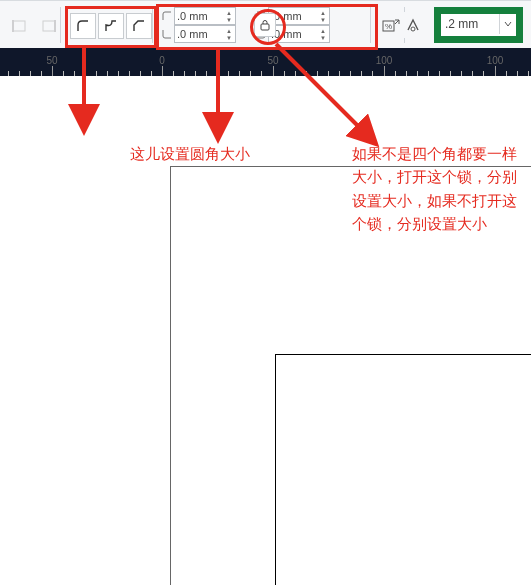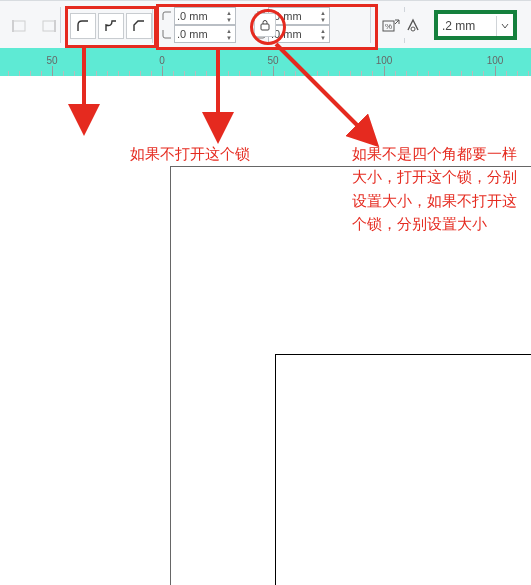--- a/index.html
+++ b/index.html
@@ -23,26 +23,26 @@
 .corner-ind{width:14px;height:18px;display:flex;align-items:center;justify-content:center;color:#6a6f75}
 .spin{display:flex;align-items:center;height:16px;border:1px solid #b9bec4;background:#fff}
 .spin input{width:44px;height:14px;border:0;font-size:11px;padding:0 2px;color:#444}
 .spin .arrows{width:12px;display:flex;flex-direction:column}
 .spin .arrows span{height:7px;display:flex;align-items:center;justify-content:center;font-size:6px;line-height:1;cursor:pointer;color:#666}
 .lock-wrap{position:absolute;left:254px;top:13px;width:22px;height:22px;display:flex;align-items:center;justify-content:center}
 .lock-btn{width:22px;height:22px;display:flex;align-items:center;justify-content:center;border:1px solid #c8ccd0;background:#fff;border-radius:2px}
 
 
 .right-block{position:absolute;left:400px;top:12px;height:24px;display:flex;align-items:center;gap:8px}
-.outline-spin{display:flex;align-items:flex-end;height:22px;border:4px solid #15803d;background:#fff}
+.outline-spin{display:flex;align-items:flex-start;height:22px;border:7px solid #15803d;background:#fff}
 .outline-spin input{width:50px;height:20px;border:0;font-size:12px;padding:0 4px;color:#444}
 .outline-spin .dd{width:16px;display:flex;align-items:center;justify-content:center;color:#555;border-left:1px solid #d0d4d8;height:20px}
 
 
-.ruler{position:absolute;left:0;right:0;top:48px;height:28px;background:#5eead4;border-bottom:1px solid #d8dce0}
+.ruler{position:absolute;left:0;right:0;top:48px;height:28px;background:#0f172a;border-bottom:1px solid #d8dce0}
 .ruler .ticks{position:absolute;left:0;right:0;bottom:0;height:18px}
 .ruler .tick{position:absolute;bottom:0;width:0;border-left:1px solid #999}
 .ruler .tick.major{height:10px}
 .ruler .tick.minor{height:5px;border-left-color:#bbb}
 .ruler .lbl{position:absolute;bottom:10px;font-size:10px;color:#666;transform:translateX(-50%)}
 
 
 .canvas{position:absolute;left:0;right:0;top:76px;bottom:0;background:#fff}
 .canvas .page-edge{position:absolute;left:170px;top:90px;width:360px;height:420px;border:1px solid #666;border-right:0;border-bottom:0}
 .canvas .rect{position:absolute;left:275px;top:278px;width:256px;height:232px;border:1px solid #000;border-right:0;border-bottom:0}
@@ -278,16 +278,16 @@
     <svg width="40" height="96">
       <line x1="18" y1="2" x2="18" y2="82" stroke="#e52a1f" stroke-width="4" marker-end="url(#ah1)"></line>
     </svg>
   </div>
   <div class="arrow" style="left:272px;top:40px">
     <svg width="110" height="110">
       <line x1="4" y1="4" x2="96" y2="96" stroke="#e52a1f" stroke-width="4" marker-end="url(#ah1)"></line>
     </svg>
   </div>
 
-  <div class="anno" style="left:130px;top:142px">如果不打开这个锁</div>
+  <div class="anno" style="left:130px;top:142px">这儿设置圆角大小</div>
   <div class="anno" style="left:352px;top:142px;width:172px">如果不是四个角都要一样大小，打开这个锁，分别设置大小，如果不打开这个锁，分别设置大小</div>
 
 </div>
 
 </body></html>

